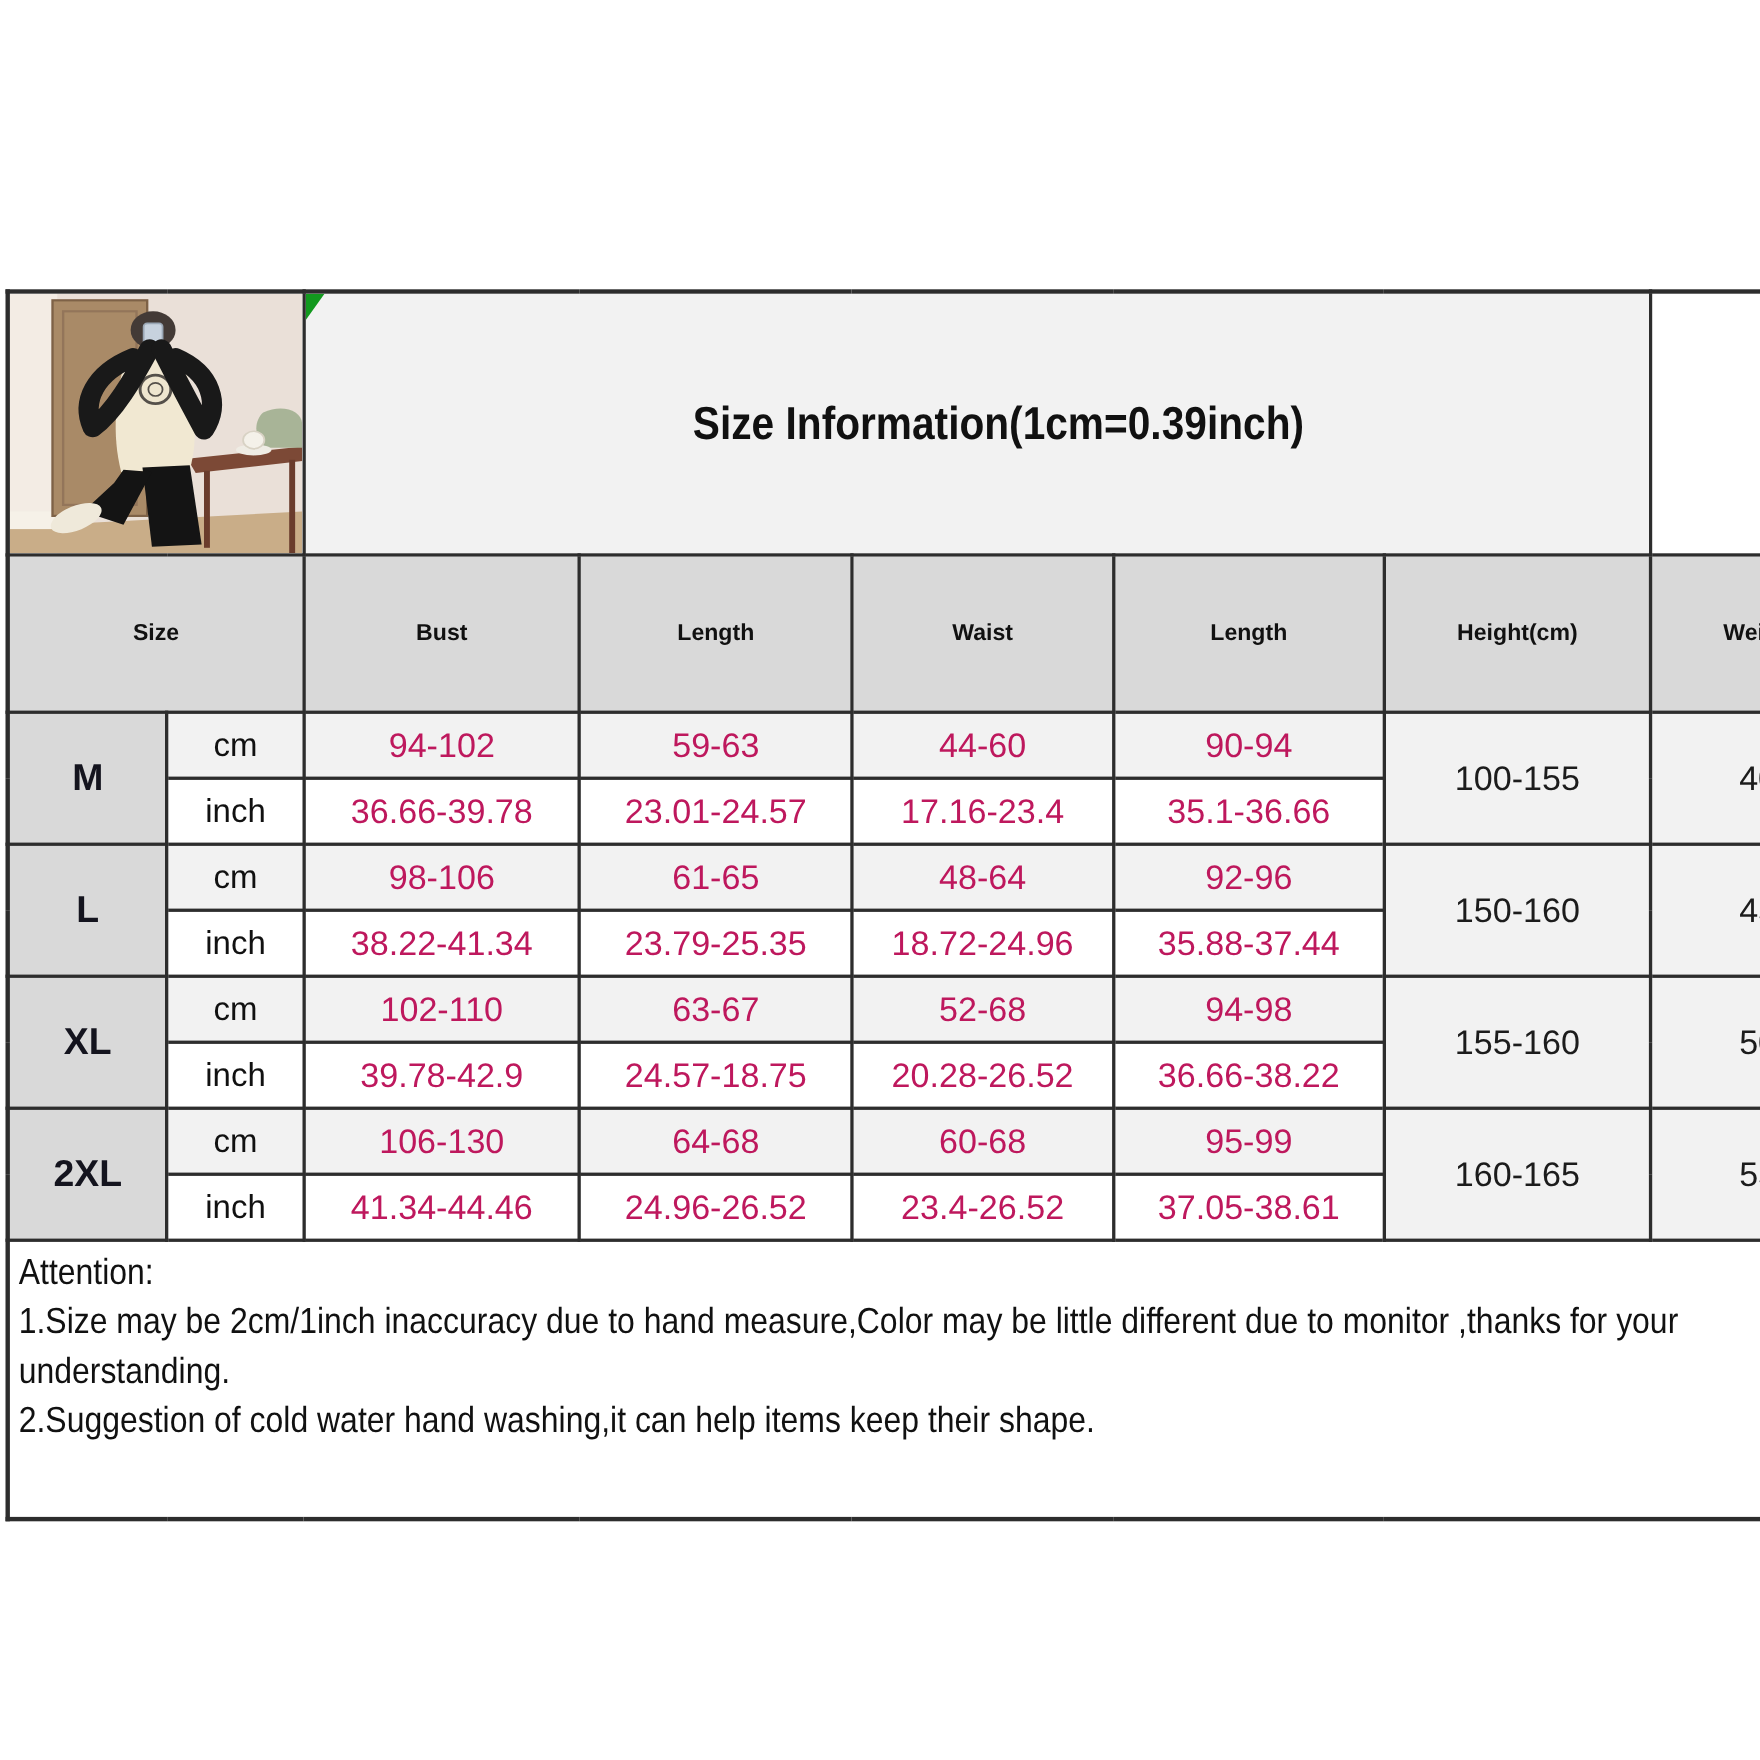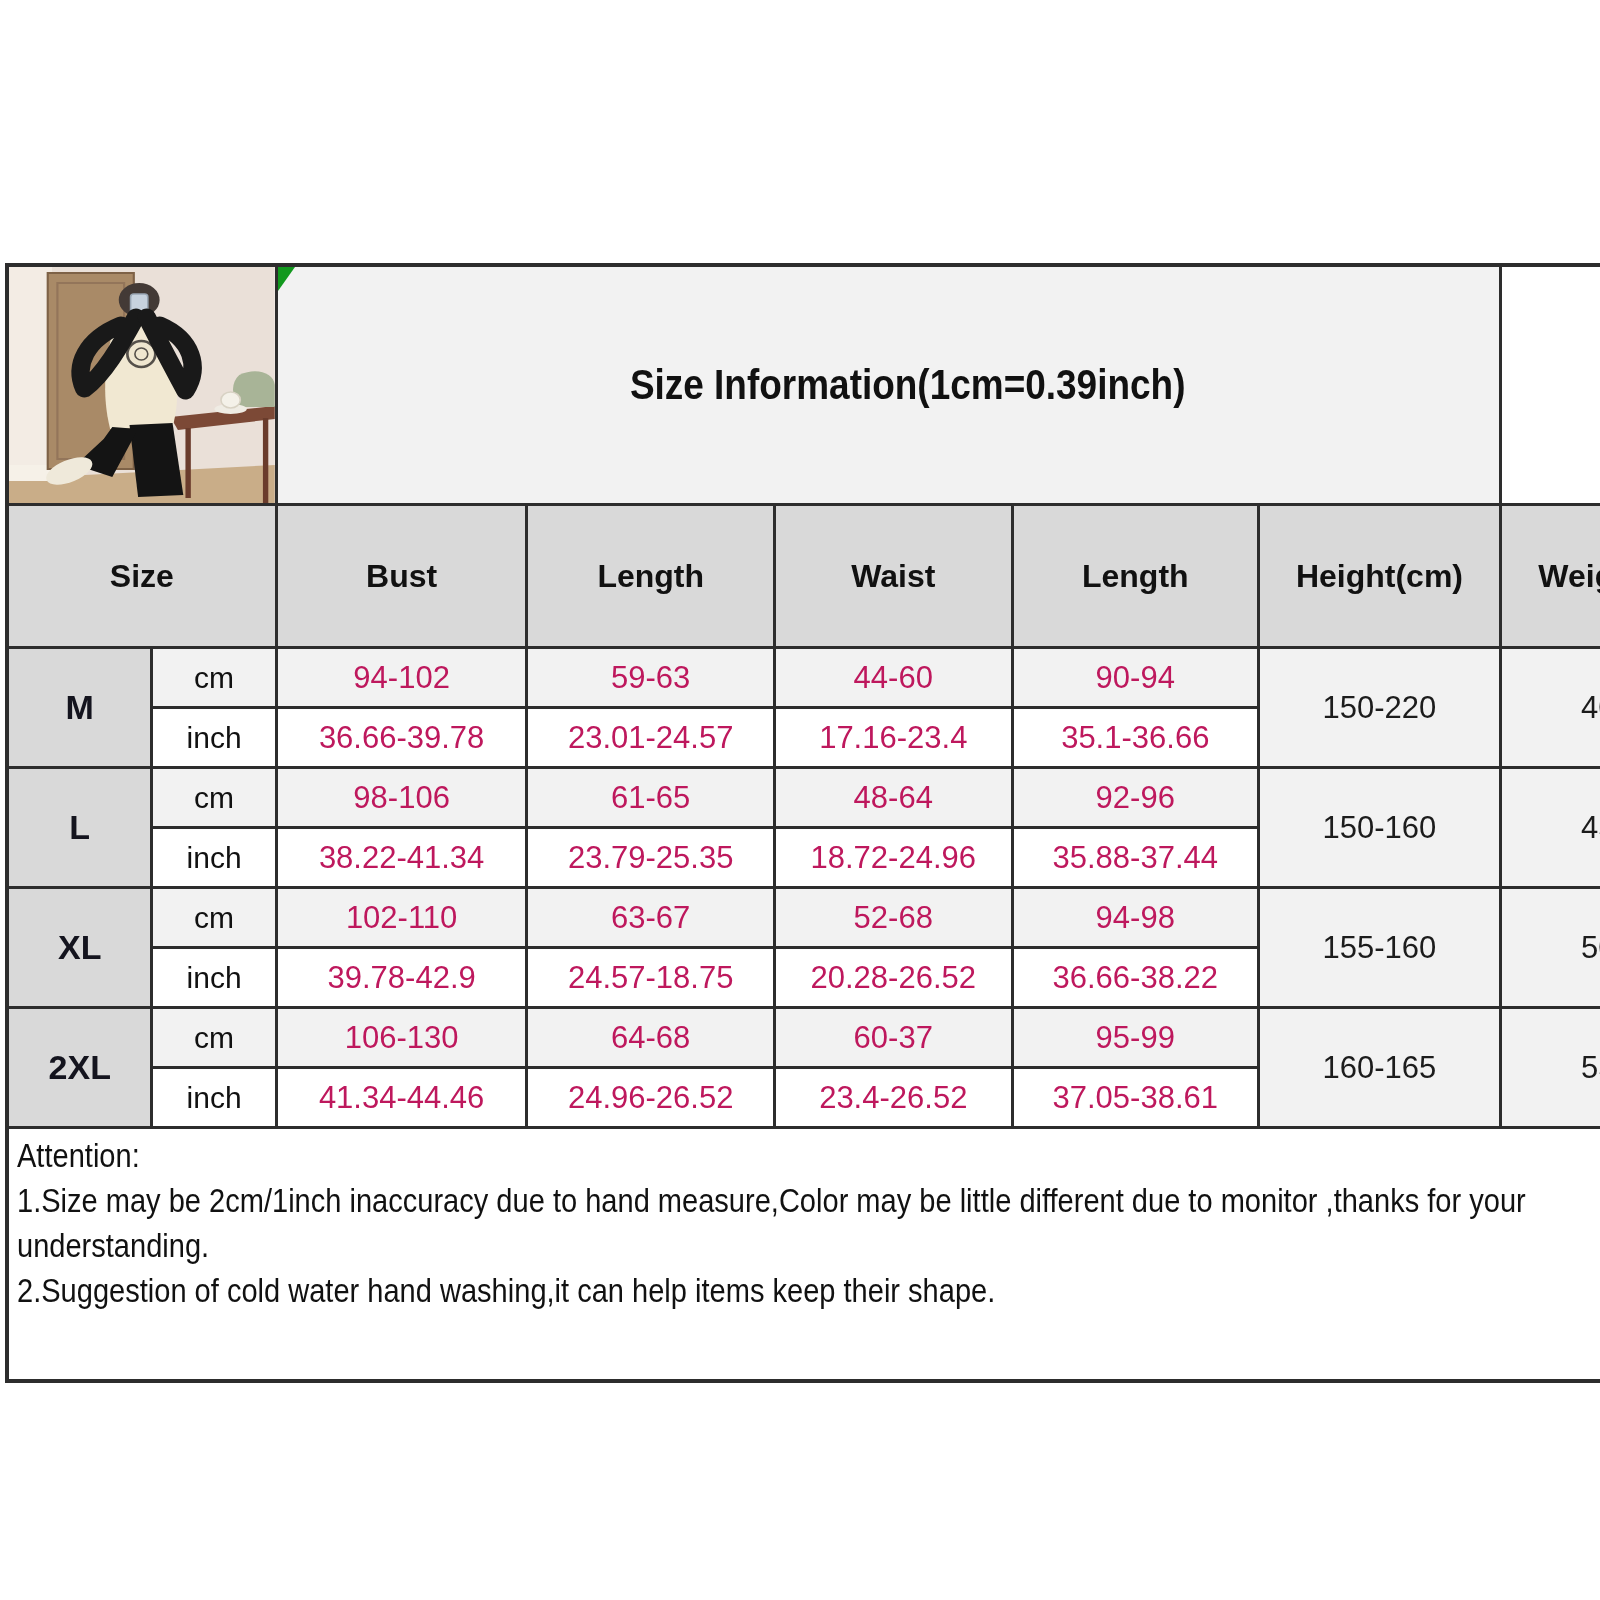--- a/index.html
+++ b/index.html
@@ -11,21 +11,21 @@
   .sheet{position:absolute;top:263px;left:5px;}
   table{border-collapse:collapse;table-layout:fixed;border:4px solid #2d2d2d;}
   td{border:3px solid #2d2d2d;text-align:center;vertical-align:middle;padding:0;overflow:hidden;}
   .photo-row td{height:236px;}
   .photo-cell{background:#fff;padding:0;}
   .photo-cell svg{display:block;width:100%;height:236px;}
   .title-cell{background:#f2f2f2;position:relative;padding-left:38px;}
   .title-text{display:inline-block;font-weight:bold;font-size:42px;letter-spacing:0px;transform:scaleX(0.88);transform-origin:center;}
   .corner-flag{position:absolute;top:0;left:0;width:0;height:0;
     border-top:24px solid #12991e;border-right:17px solid transparent;}
-  .header-row td{height:140px;background:#d9d9d9;font-weight:bold;font-size:32px;}
+  .header-row td{height:140px;background:#d9d9d9;font-weight:bold;font-size:21px;}
   .cm-row td,.inch-row td{height:57px;}
   .size-cell{background:#d9d9d9;font-weight:bold;font-size:34px;color:#14141e;}
   .cm-row .unit-cell,.cm-row .val-cell{background:#f2f2f2;}
   .inch-row .unit-cell,.inch-row .val-cell{background:#ffffff;}
   .unit-cell{font-weight:normal;font-size:30px;}
   .val-cell{font-size:31px;color:#be185d;}
   .merged-cell{background:#f2f2f2;font-size:31px;color:#1c1c1c;}
   .attention-cell{height:242px;background:#ffffff;text-align:left;vertical-align:top;padding:4px 8px;}
   .attn-line{font-size:33px;line-height:45px;white-space:nowrap;transform:scaleX(0.88);transform-origin:0 50%;}
   .attn-head{font-weight:normal;}
@@ -99,21 +99,21 @@
     <td>Weight(kg)</td>
   </tr>
 
   <tr class="cm-row">
     <td class="size-cell" rowspan="2">M</td>
     <td class="unit-cell">cm</td>
     <td class="val-cell">94-102</td>
     <td class="val-cell">59-63</td>
     <td class="val-cell">44-60</td>
     <td class="val-cell">90-94</td>
-    <td class="merged-cell" rowspan="2">150-220</td>
+    <td class="merged-cell" rowspan="2">100-155</td>
     <td class="merged-cell" rowspan="2">40-45</td>
   </tr>
   <tr class="inch-row">
     <td class="unit-cell">inch</td>
     <td class="val-cell">36.66-39.78</td>
     <td class="val-cell">23.01-24.57</td>
     <td class="val-cell">17.16-23.4</td>
     <td class="val-cell">35.1-36.66</td>
   </tr>
 
@@ -151,21 +151,21 @@
     <td class="val-cell">24.57-18.75</td>
     <td class="val-cell">20.28-26.52</td>
     <td class="val-cell">36.66-38.22</td>
   </tr>
 
   <tr class="cm-row">
     <td class="size-cell" rowspan="2">2XL</td>
     <td class="unit-cell">cm</td>
     <td class="val-cell">106-130</td>
     <td class="val-cell">64-68</td>
-    <td class="val-cell">60-37</td>
+    <td class="val-cell">60-68</td>
     <td class="val-cell">95-99</td>
     <td class="merged-cell" rowspan="2">160-165</td>
     <td class="merged-cell" rowspan="2">55-60</td>
   </tr>
   <tr class="inch-row">
     <td class="unit-cell">inch</td>
     <td class="val-cell">41.34-44.46</td>
     <td class="val-cell">24.96-26.52</td>
     <td class="val-cell">23.4-26.52</td>
     <td class="val-cell">37.05-38.61</td>

